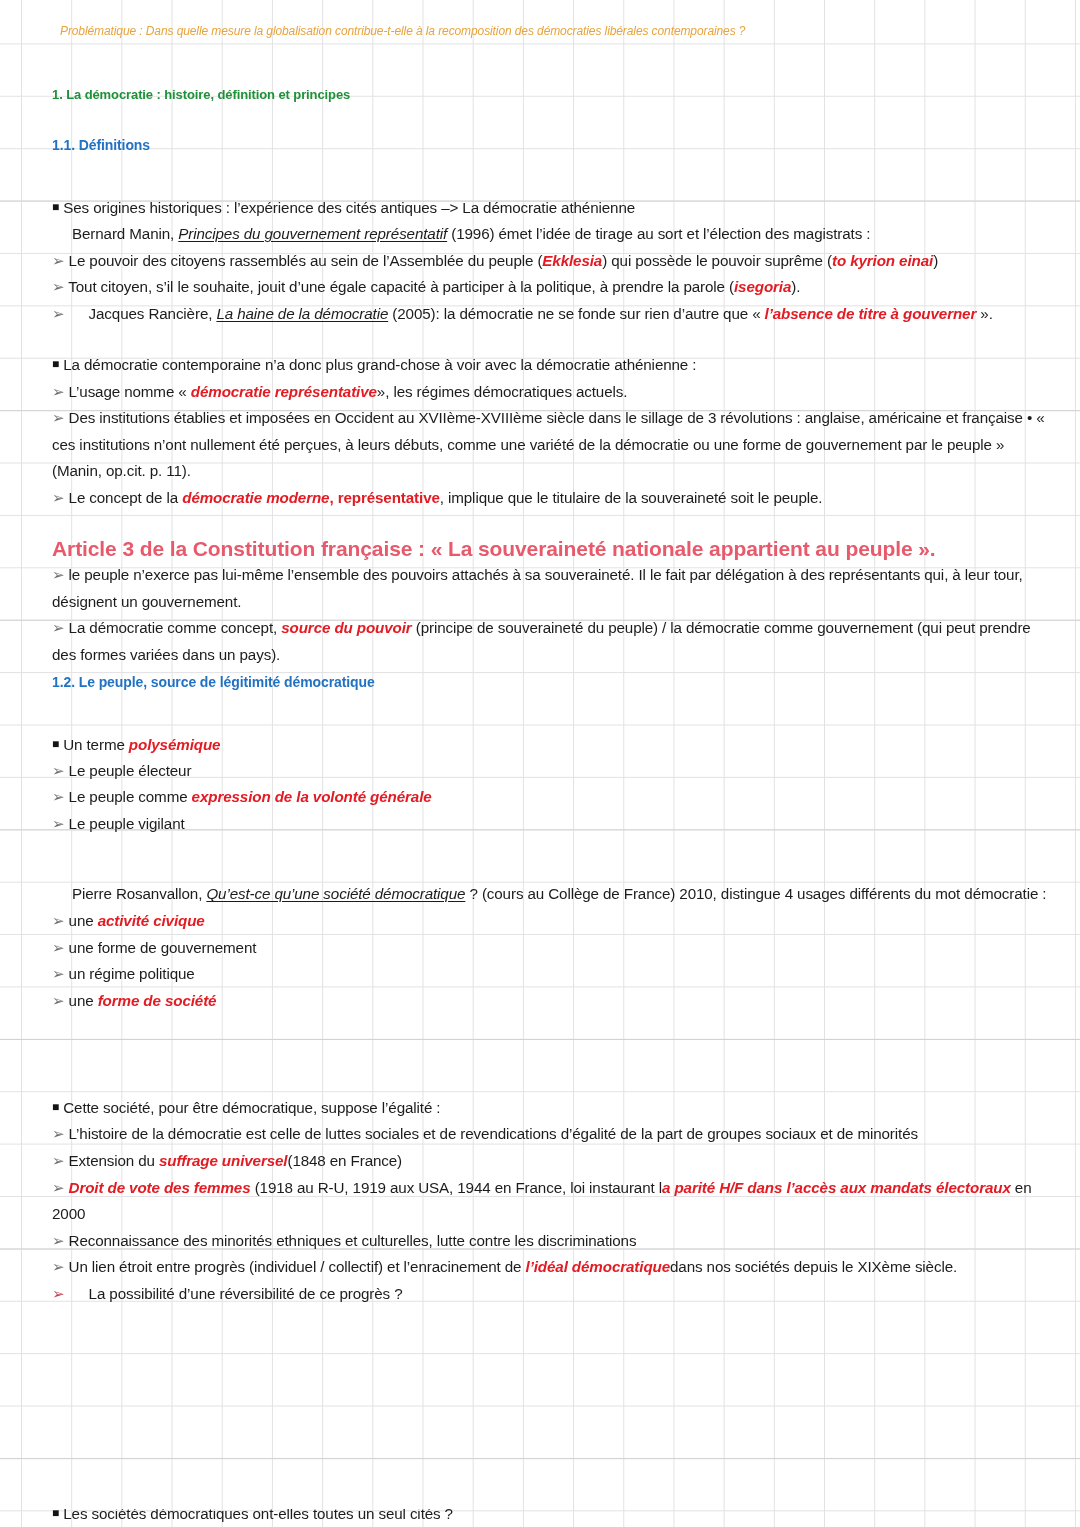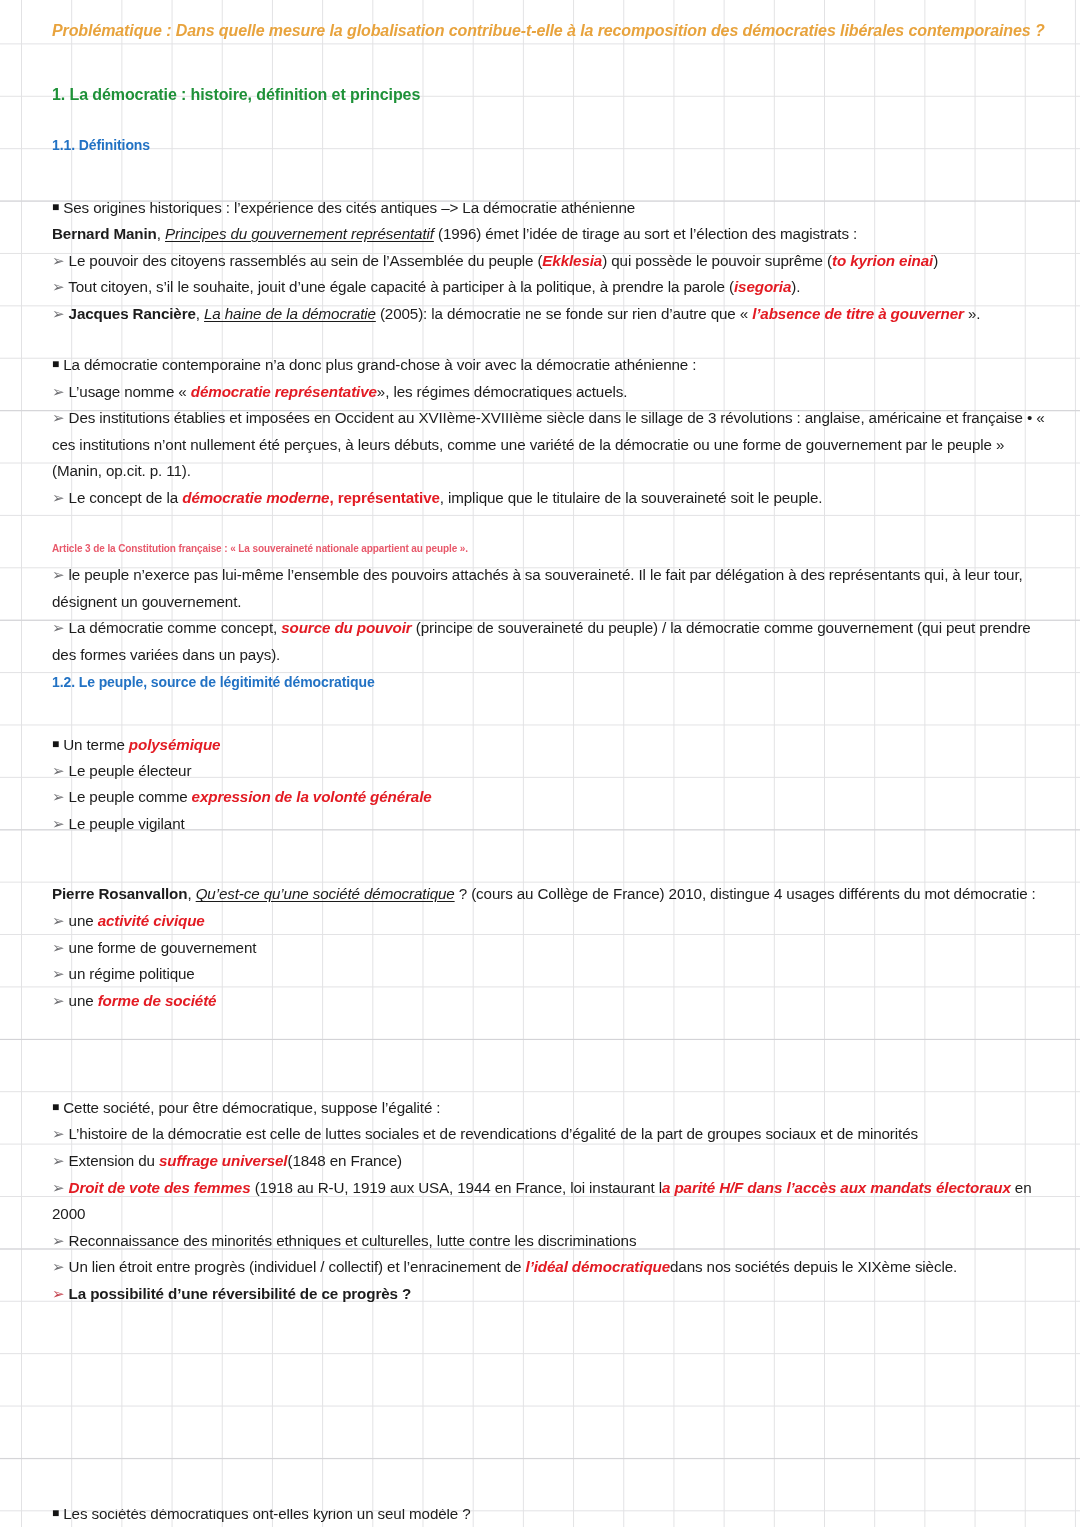--- a/index.html
+++ b/index.html
@@ -56,53 +56,54 @@
     line-height: 26.6px;
     color: #1c1c1c;
     letter-spacing: -0.12px;
     white-space: normal;
   }
   .gap-s  { height: 24px; }
   .gap-m  { height: 36px; }
   .gap-l  { height: 44px; }
 
   .problematique {
-    font-size: 16px;
+    font-size: 12px;
     line-height: 30px;
     font-style: italic;
-    font-weight: bold;
+    font-weight: normal;
     color: #e8a33d;
     letter-spacing: -0.1px;
+    margin-left: 8px;
   }
 
   .h1 {
-    font-size: 16px;
+    font-size: 13px;
     line-height: 26px;
     font-weight: bold;
     color: #1e9138;
     letter-spacing: -0.1px;
   }
 
   .h2 {
     font-size: 14px;
     line-height: 26px;
     font-weight: bold;
     color: #2272c4;
     letter-spacing: -0.1px;
   }
 
   .article-line {
-    font-size: 10px;
+    font-size: 21px;
     line-height: 26.6px;
     font-weight: bold;
     color: #e8596b;
     letter-spacing: -0.1px;
   }
 
-  b, .b { font-weight: bold; }
+  b, .b { font-weight: normal; margin-left: 20px; }
   .u  { text-decoration: underline; text-underline-offset: 2px; }
   .i  { font-style: italic; margin-top: 20px; }
   .red-b    { color: #e31b23; font-weight: bold; }
   .red-bi   { color: #e31b23; font-weight: bold; font-style: italic; }
 
   .sq   { font-size: 12px; vertical-align: 1.5px; color: #141414; }
   .arr  { color: #6e6e72; font-size: 15px; }
   .arr-red { color: #c4434f; font-size: 15px; }
 
   .clip-bottom {
@@ -309,17 +310,17 @@
     <div class="ln">
       <span class="arr-red">➢</span>
       <span class="b">La possibilité d’une réversibilité de ce progrès ?</span>
     </div>
 
   </div>
 
   <div class="clip-bottom">
     <div class="ln">
       <span class="sq">■</span>
-      <span>Les sociétés démocratiques ont-elles kyrion un seul modèle ?</span>
+      <span>Les sociétés démocratiques ont-elles toutes un seul cités ?</span>
     </div>
   </div>
 
 </div>
 
 </body></html>

